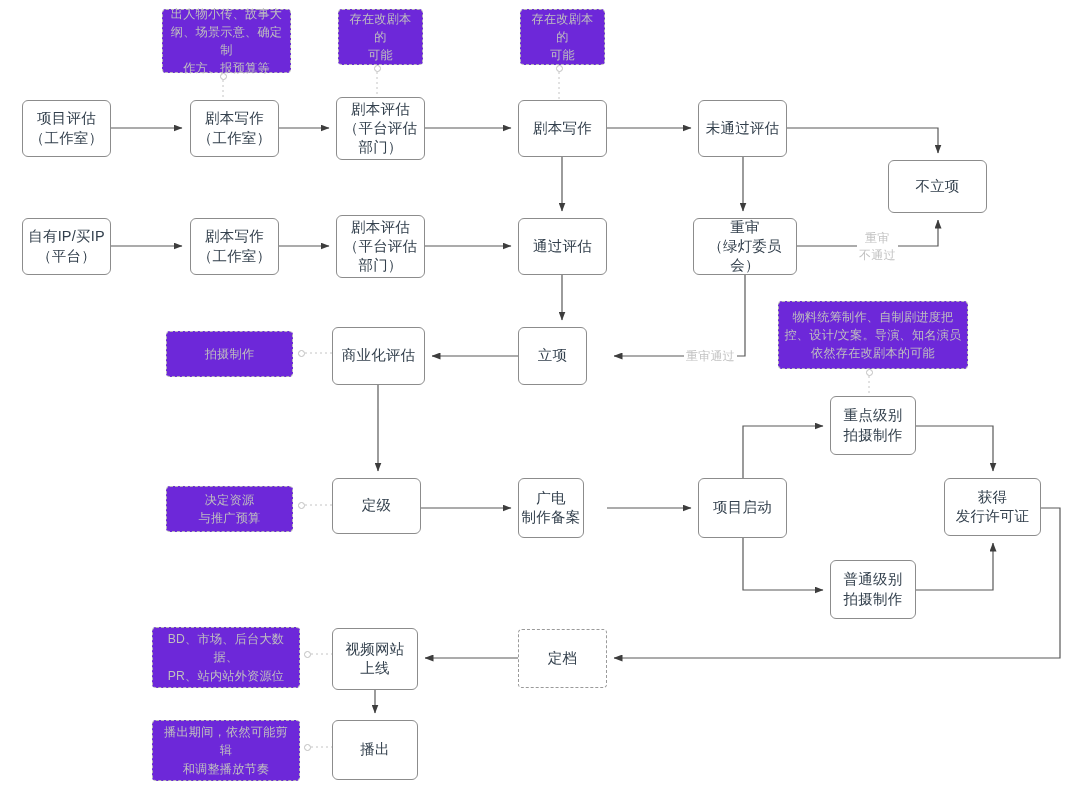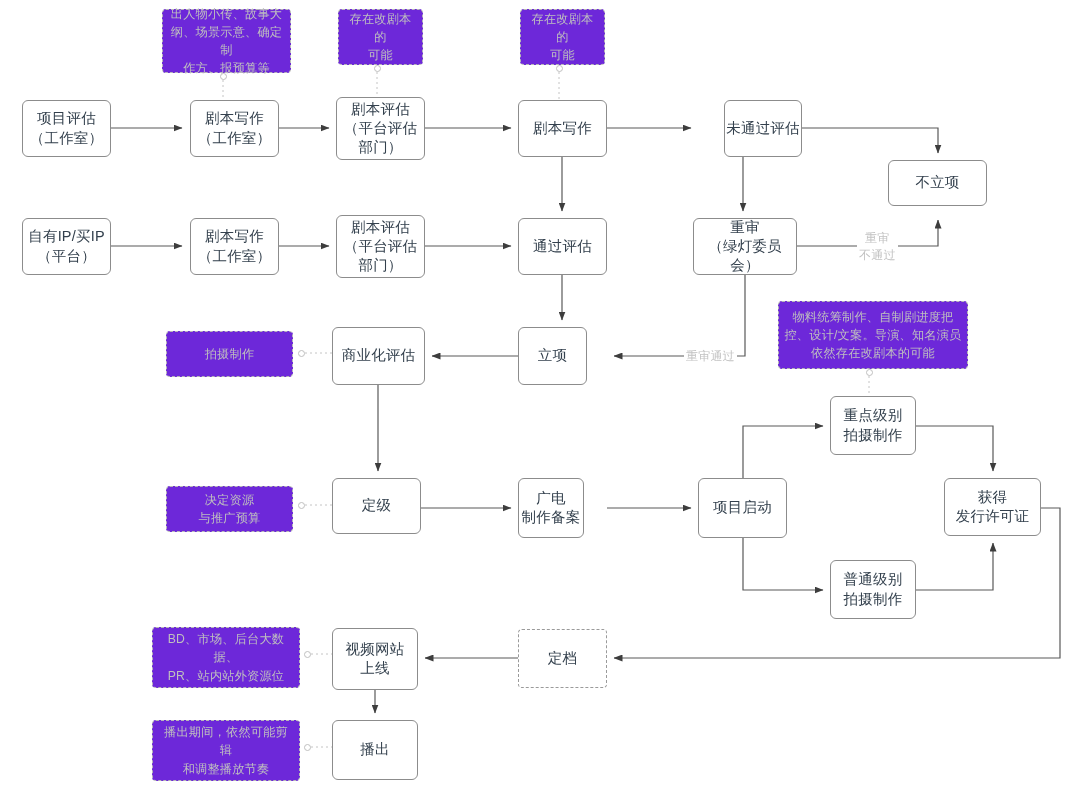--- a/index.html
+++ b/index.html
@@ -135,22 +135,22 @@
 
   <div id="node-layer">
       <div class="node" style="left: 22px; top: 100px; width: 89px; height: 57px;"><span>项目评估
 （工作室）</span></div>
       <div class="node" style="left: 190px; top: 100px; width: 89px; height: 57px;"><span>剧本写作
 （工作室）</span></div>
       <div class="node" style="left: 336px; top: 97px; width: 89px; height: 63px;"><span>剧本评估
 （平台评估
 部门）</span></div>
       <div class="node" style="left: 518px; top: 100px; width: 89px; height: 57px;"><span>剧本写作</span></div>
-      <div class="node" style="left: 724px; top: 100px; width: 78px; height: 57px;"><span>未通过评估</span></div>
-      <div class="node" style="left: 888px; top: 160px; width: 99px; height: 46px;"><span>不立项</span></div>
+      <div class="node" style="left: 698px; top: 100px; width: 89px; height: 57px;"><span>未通过评估</span></div>
+      <div class="node" style="left: 888px; top: 160px; width: 99px; height: 53px;"><span>不立项</span></div>
       <div class="node" style="left: 22px; top: 218px; width: 89px; height: 57px;"><span>自有IP/买IP
 （平台）</span></div>
       <div class="node" style="left: 190px; top: 218px; width: 89px; height: 57px;"><span>剧本写作
 （工作室）</span></div>
       <div class="node" style="left: 336px; top: 215px; width: 89px; height: 63px;"><span>剧本评估
 （平台评估
 部门）</span></div>
       <div class="node" style="left: 518px; top: 218px; width: 89px; height: 57px;"><span>通过评估</span></div>
       <div class="node" style="left: 693px; top: 218px; width: 104px; height: 57px;"><span>重审
 （绿灯委员会）</span></div>

